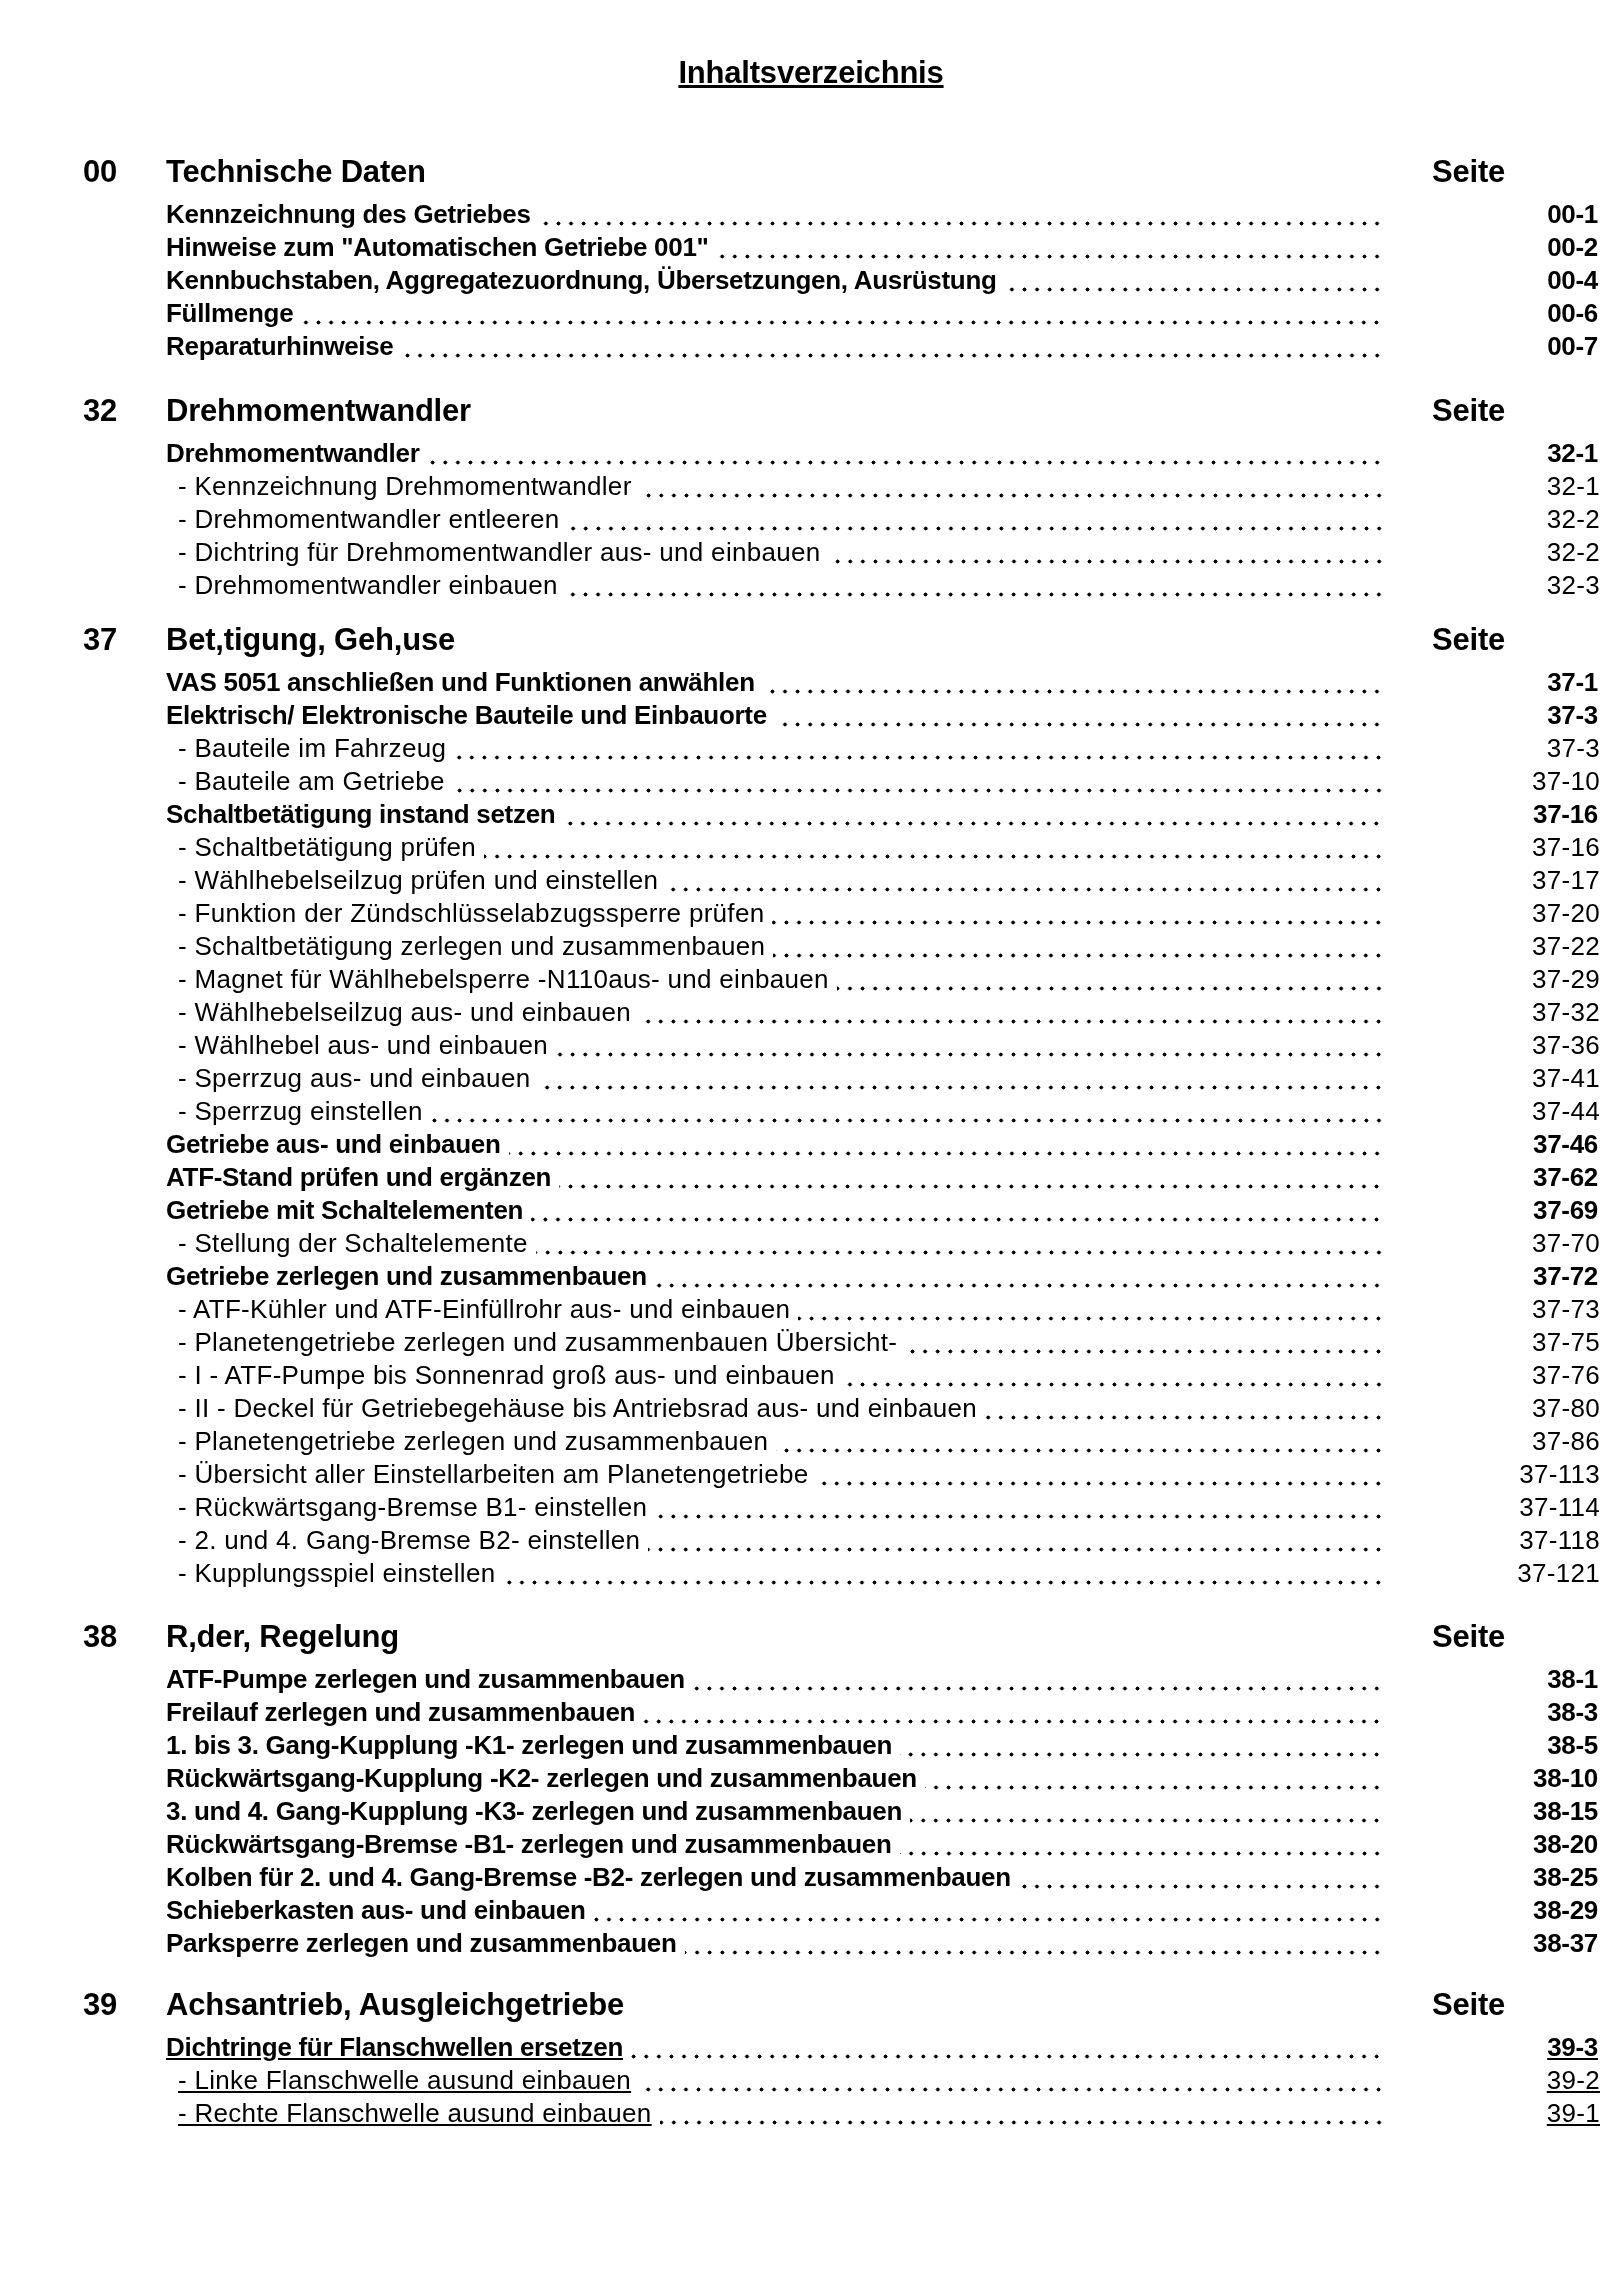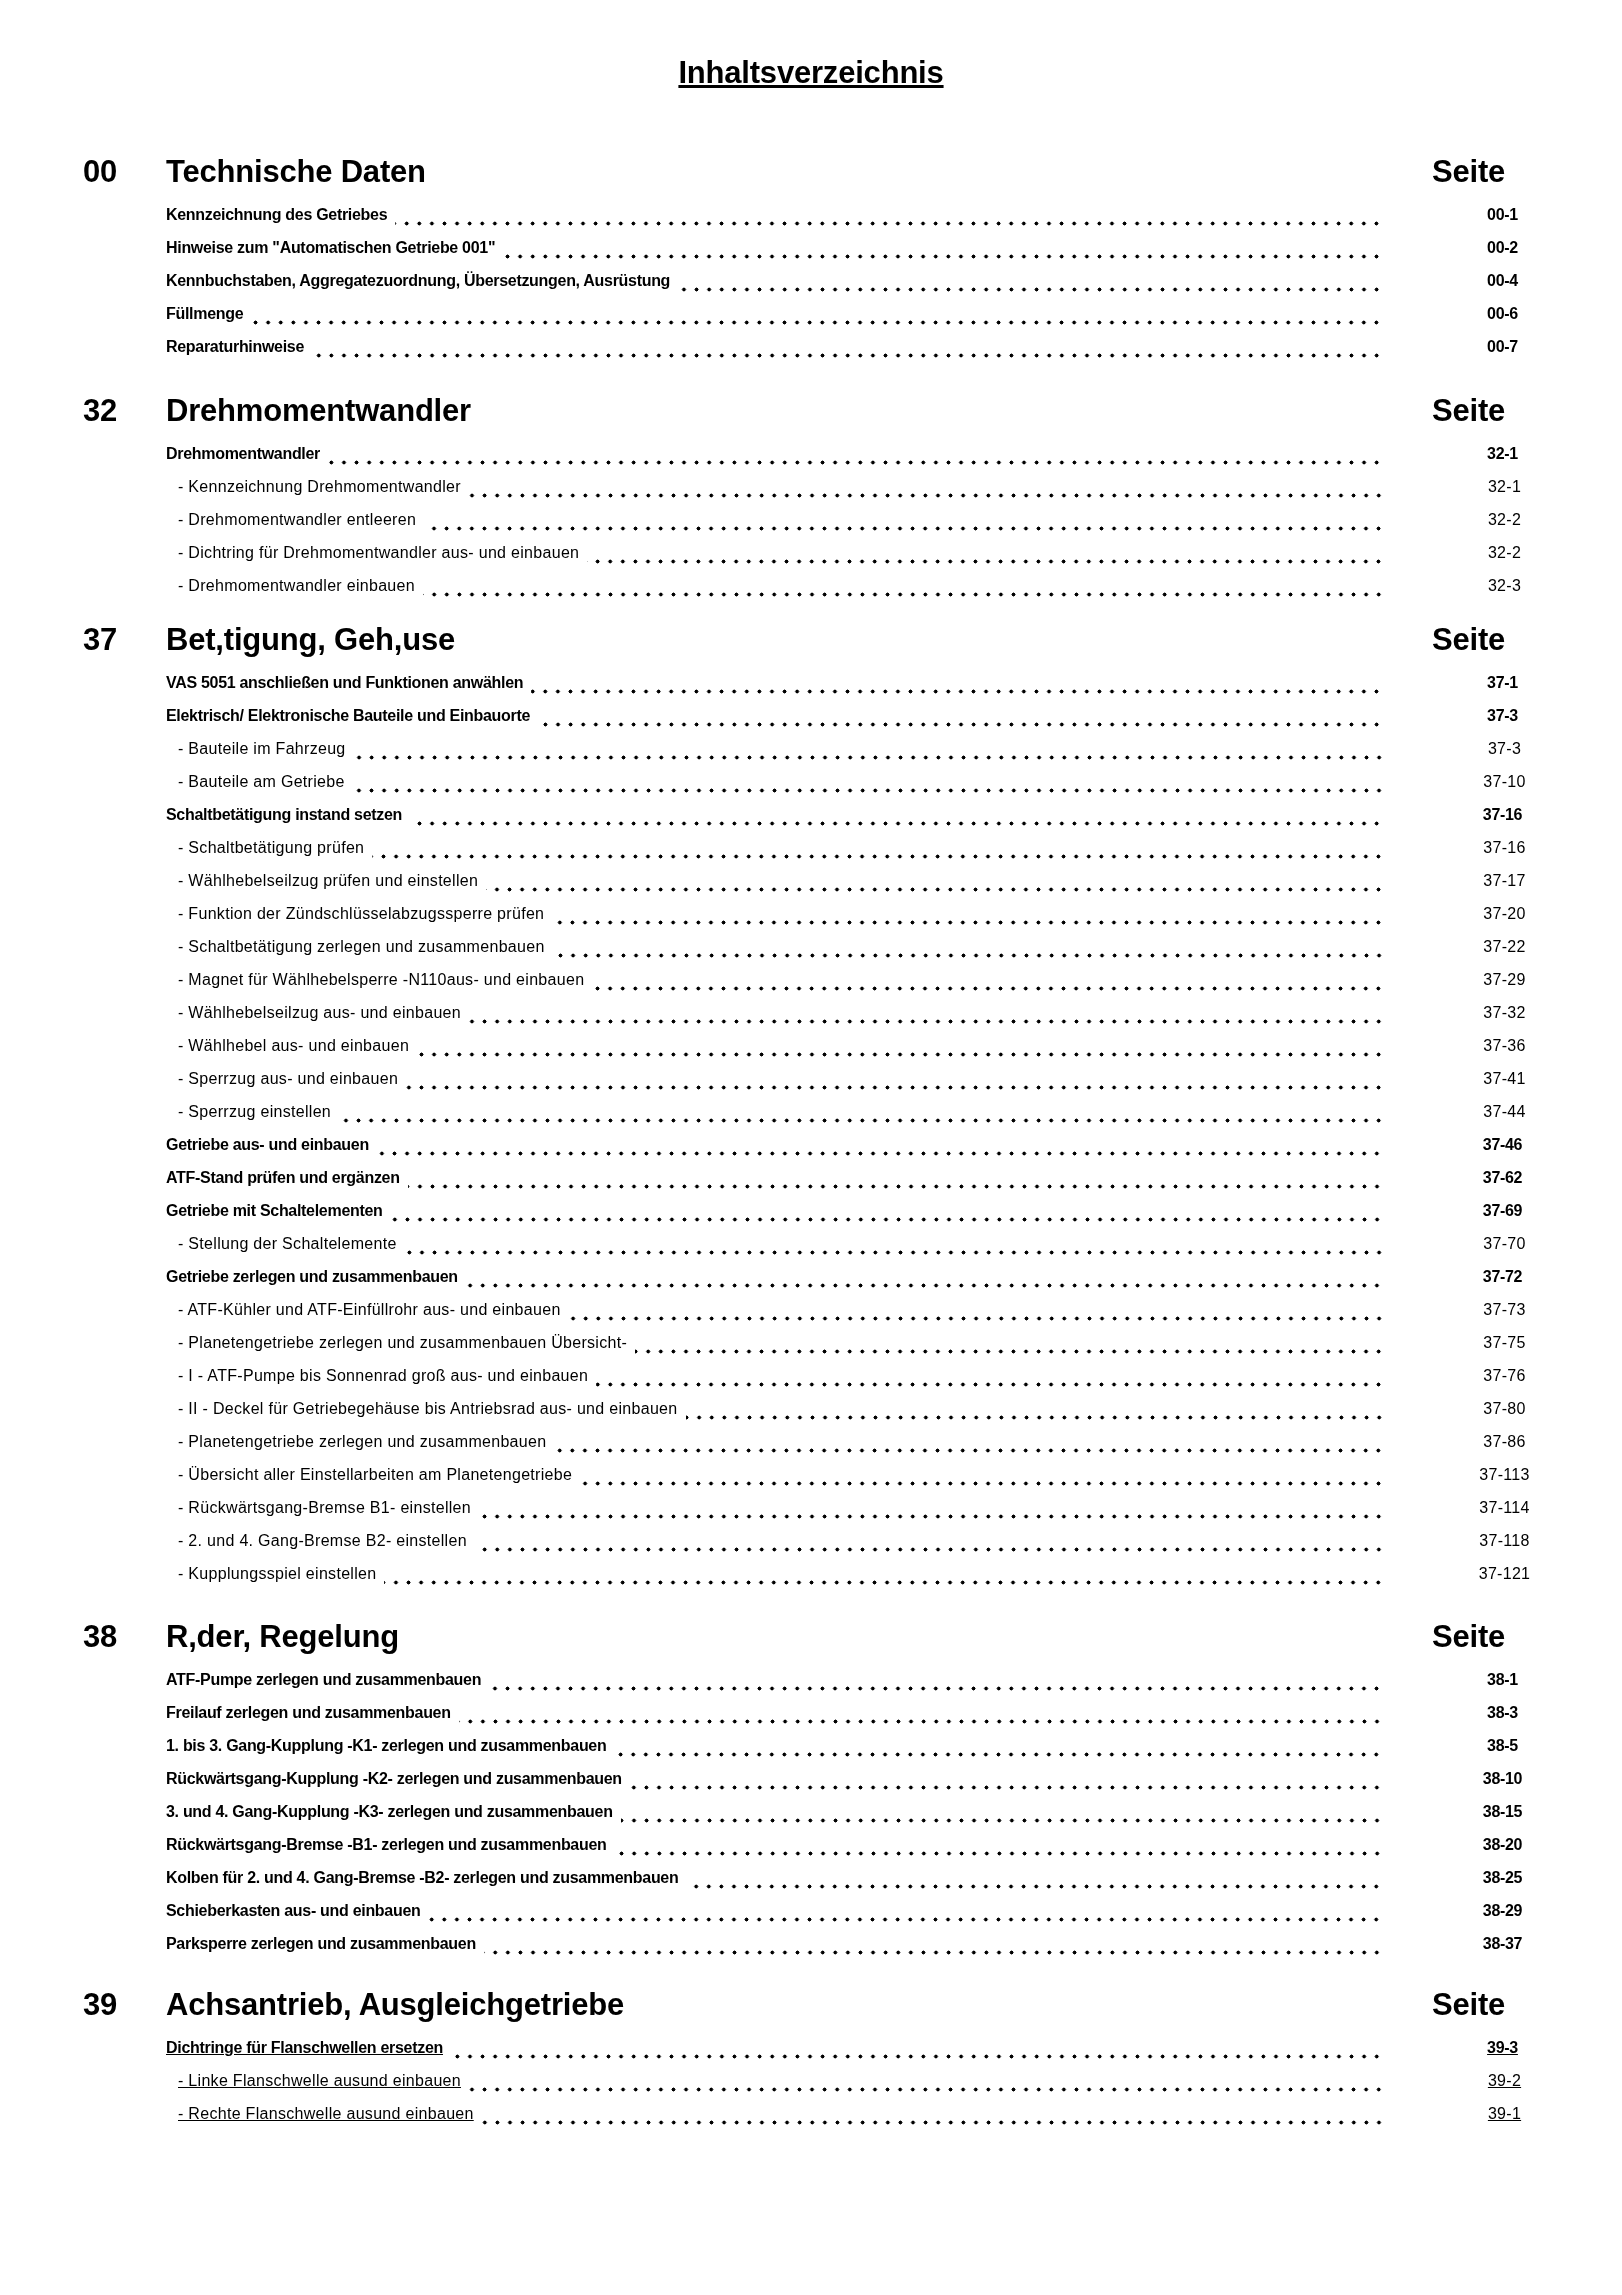--- a/index.html
+++ b/index.html
@@ -64,21 +64,21 @@
     padding: 0;
     margin-left: 0;
     margin-bottom: 0;
   }
   .entry {
     position: relative;
     display: flex;
     align-items: baseline;
     height: 33px;
     line-height: 33px;
-    font-size: 16px;
+    font-size: 26px;
     white-space: nowrap;
   }
   .entry.bold {
     font-weight: 700;
     letter-spacing: -0.3px;
   }
   .entry.sub {
     font-weight: 400;
     letter-spacing: 0.3px;
     padding-left: 12px;
@@ -93,21 +93,21 @@
     align-self: stretch;
     margin-right: 24px;
     min-width: 16px;
     background-image: radial-gradient(circle, #000000 1.8px, transparent 2.1px);
     background-size: 12.6px 4.9px;
     background-repeat: repeat-x;
     background-position: right 0 bottom 4.9px;
   }
   .entry-page {
     flex: 0 0 191px;
-    text-align: center;
+    text-align: right;
   }
   
   .entry-inner {
     display: flex;
     width: 1407px;
     align-items: baseline;
   }
 </style>
 </head>
 <body>

